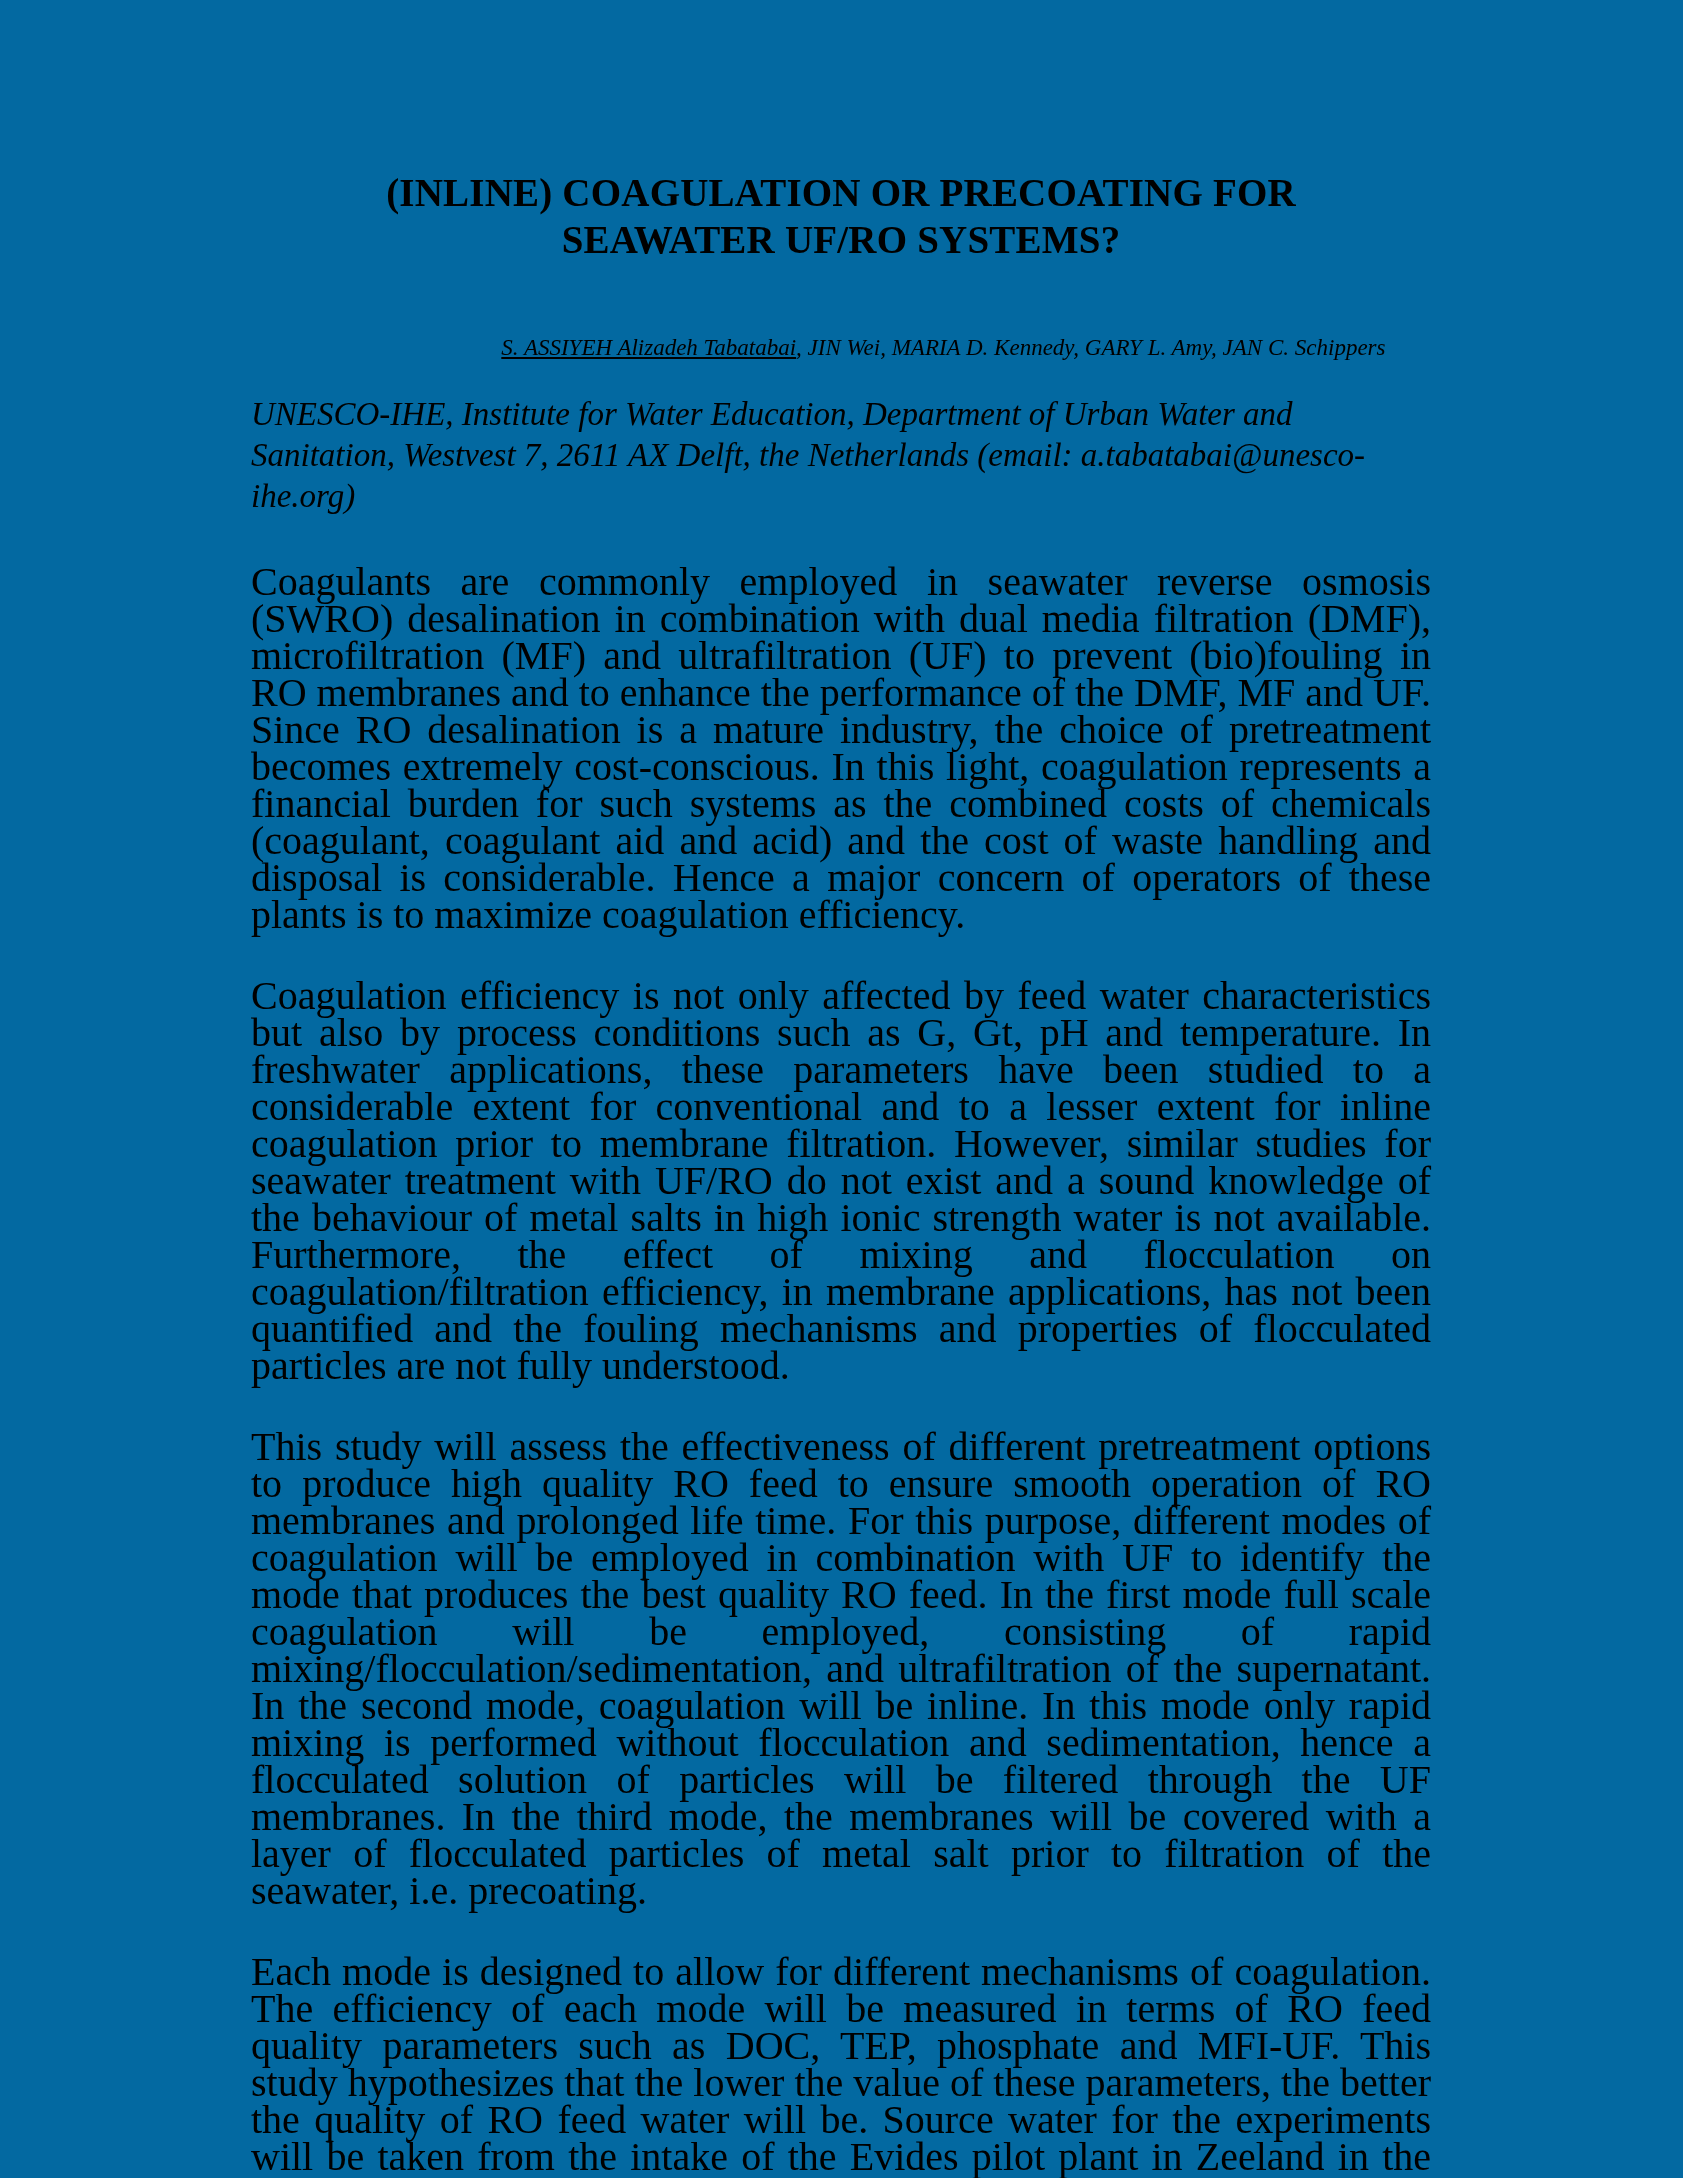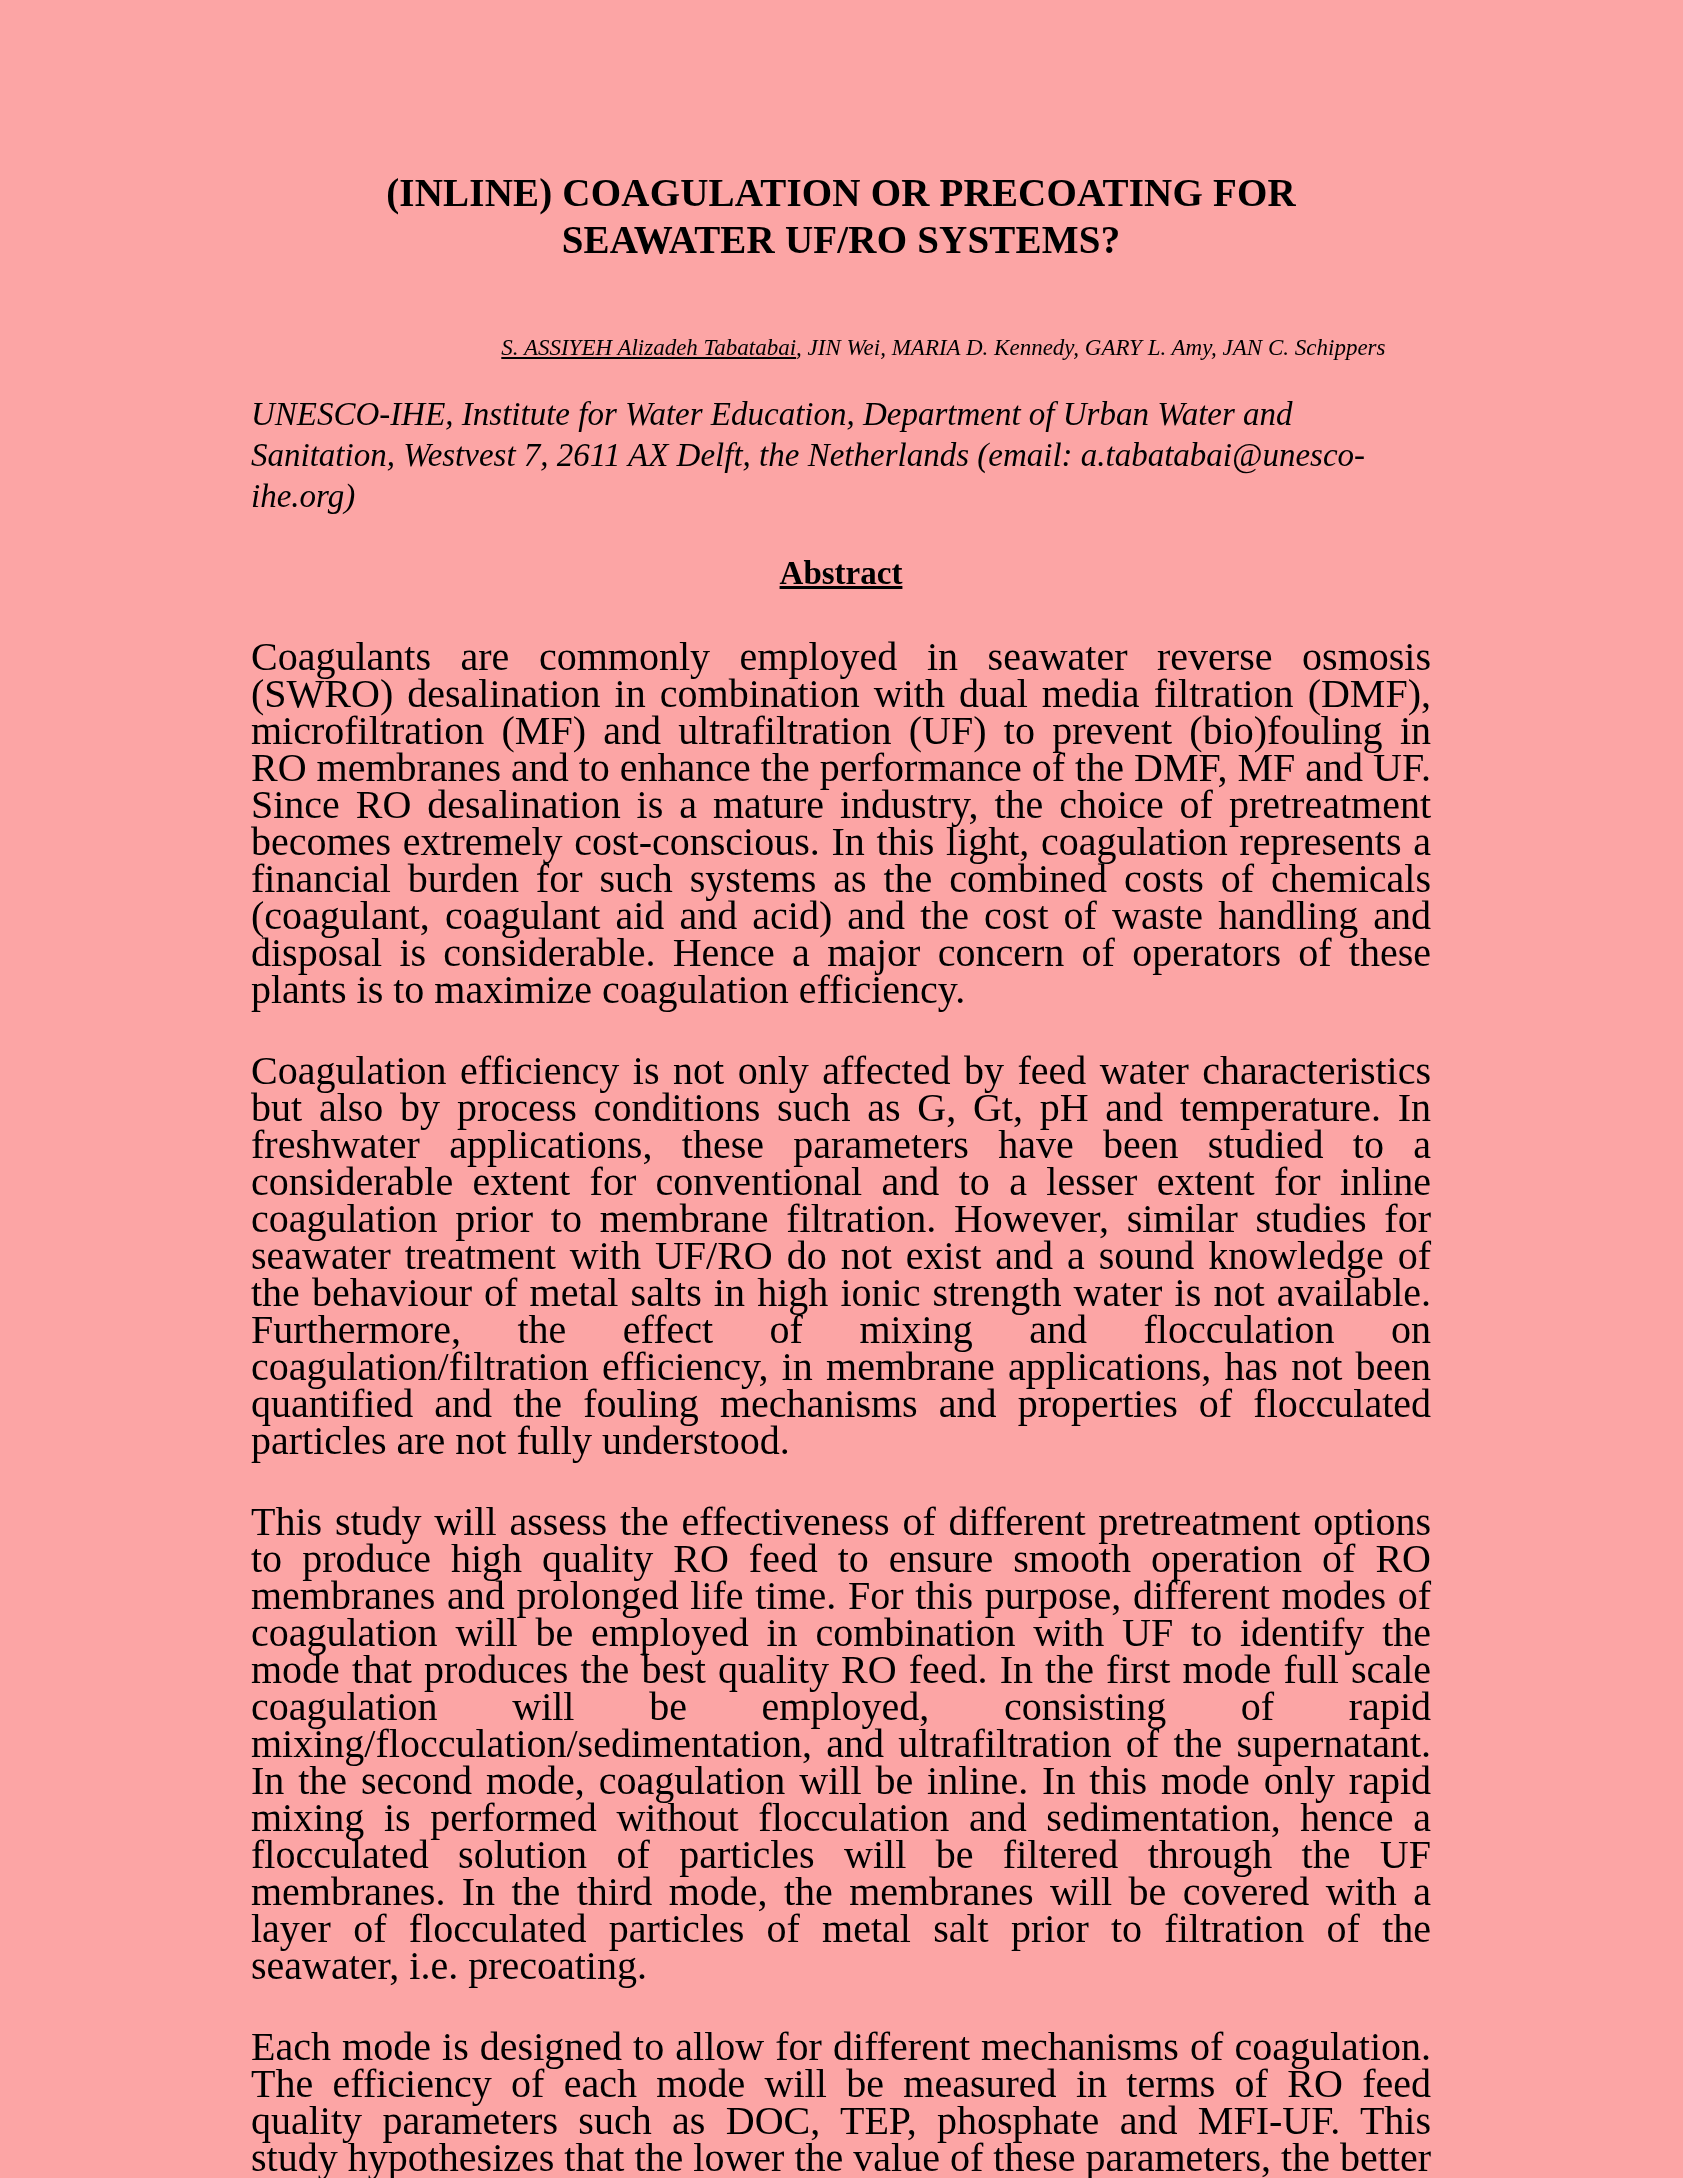--- a/index.html
+++ b/index.html
@@ -4,21 +4,21 @@
 <style>
   html, body {
     margin: 0;
     padding: 0;
     background: #ffffff;
   }
   .page {
     position: relative;
     width: 1683px;
     height: 2178px;
-    background: #fca5a5;
+    background: #0369a1;
     color: #000000;
     font-family: "Liberation Serif", serif;
     overflow: hidden;
   }
   .content {
     width: 1180px;
     margin-left: 251px;
     padding-top: 170px;
   }
   .title {
@@ -71,21 +71,20 @@
 
 <div class="page">
   <div class="content">
 
     <h1 class="title">(INLINE) COAGULATION OR PRECOATING FOR SEAWATER UF/RO SYSTEMS?</h1>
 
     <p class="authors"><span class="underlined">S. ASSIYEH Alizadeh Tabatabai</span><span>, JIN Wei, MARIA D. Kennedy, GARY L. Amy, JAN C. Schippers</span></p>
 
     <p class="affiliation">UNESCO-IHE, Institute for Water Education, Department of Urban Water and Sanitation, Westvest 7, 2611 AX Delft, the Netherlands (email: a.tabatabai@unesco-ihe.org)</p>
 
-    <h2 class="abstract-heading">Abstract</h2>
 
     <p class="body-para first">Coagulants are commonly employed in seawater reverse osmosis (SWRO) desalination in combination with dual media filtration (DMF), microfiltration (MF) and ultrafiltration (UF) to prevent (bio)fouling in RO membranes and to enhance the performance of the DMF, MF and UF. Since RO desalination is a mature industry, the choice of pretreatment becomes extremely cost-conscious. In this light, coagulation represents a financial burden for such systems as the combined costs of chemicals (coagulant, coagulant aid and acid) and the cost of waste handling and disposal is considerable. Hence a major concern of operators of these plants is to maximize coagulation efficiency.</p>
 
     <p class="body-para">Coagulation efficiency is not only affected by feed water characteristics but also by process conditions such as G, Gt, pH and temperature. In freshwater applications, these parameters have been studied to a considerable extent for conventional and to a lesser extent for inline coagulation prior to membrane filtration. However, similar studies for seawater treatment with UF/RO do not exist and a sound knowledge of the behaviour of metal salts in high ionic strength water is not available. Furthermore, the effect of mixing and flocculation on coagulation/filtration efficiency, in membrane applications, has not been quantified and the fouling mechanisms and properties of flocculated particles are not fully understood.</p>
 
     <p class="body-para">This study will assess the effectiveness of different pretreatment options to produce high quality RO feed to ensure smooth operation of RO membranes and prolonged life time. For this purpose, different modes of coagulation will be employed in combination with UF to identify the mode that produces the best quality RO feed. In the first mode full scale coagulation will be employed, consisting of rapid mixing/flocculation/sedimentation, and ultrafiltration of the supernatant. In the second mode, coagulation will be inline. In this mode only rapid mixing is performed without flocculation and sedimentation, hence a flocculated solution of particles will be filtered through the UF membranes. In the third mode, the membranes will be covered with a layer of flocculated particles of metal salt prior to filtration of the seawater, i.e. precoating.</p>
 
     <p class="body-para">Each mode is designed to allow for different mechanisms of coagulation. The efficiency of each mode will be measured in terms of RO feed quality parameters such as DOC, TEP, phosphate and MFI-UF. This study hypothesizes that the lower the value of these parameters, the better the quality of RO feed water will be. Source water for the experiments will be taken from the intake of the Evides pilot plant in Zeeland in the Netherlands.</p>
 
     <p class="body-para">The results are expected to yield the most effective coagulation/UF mode to ensure proper operation of RO membranes, in terms of minimizing (bio)fouling and prolonging the operational life of RO membranes.</p>

